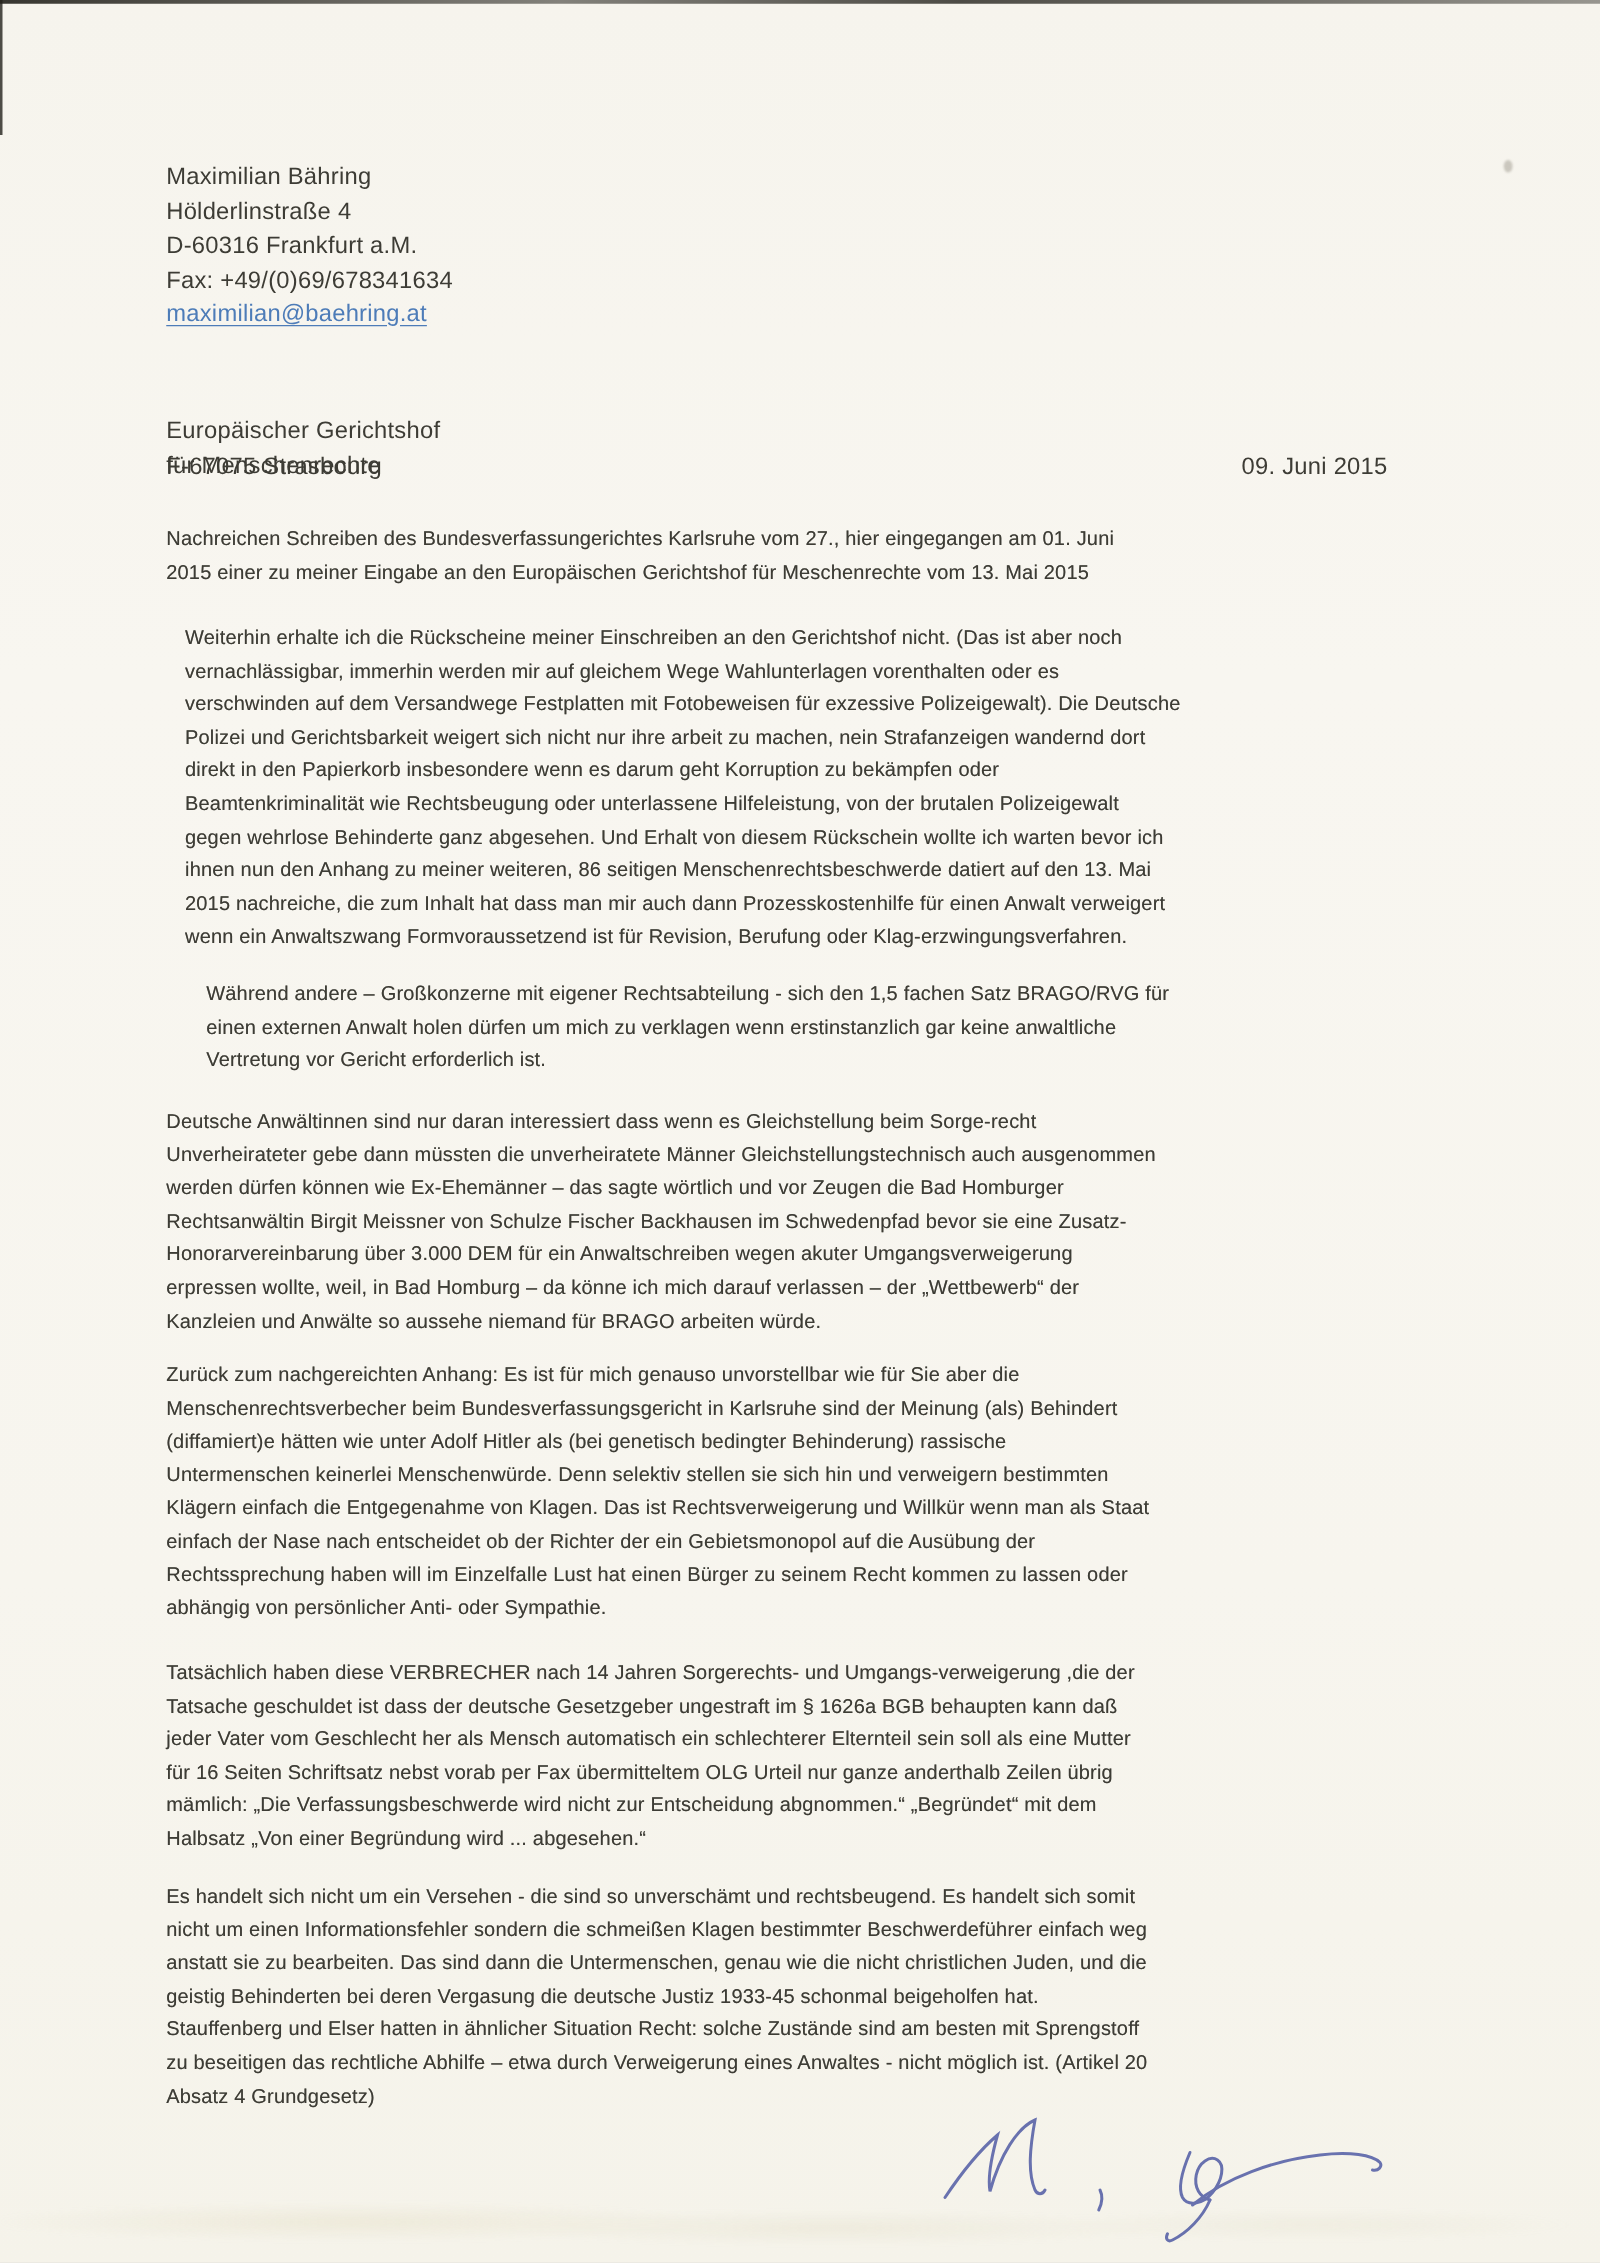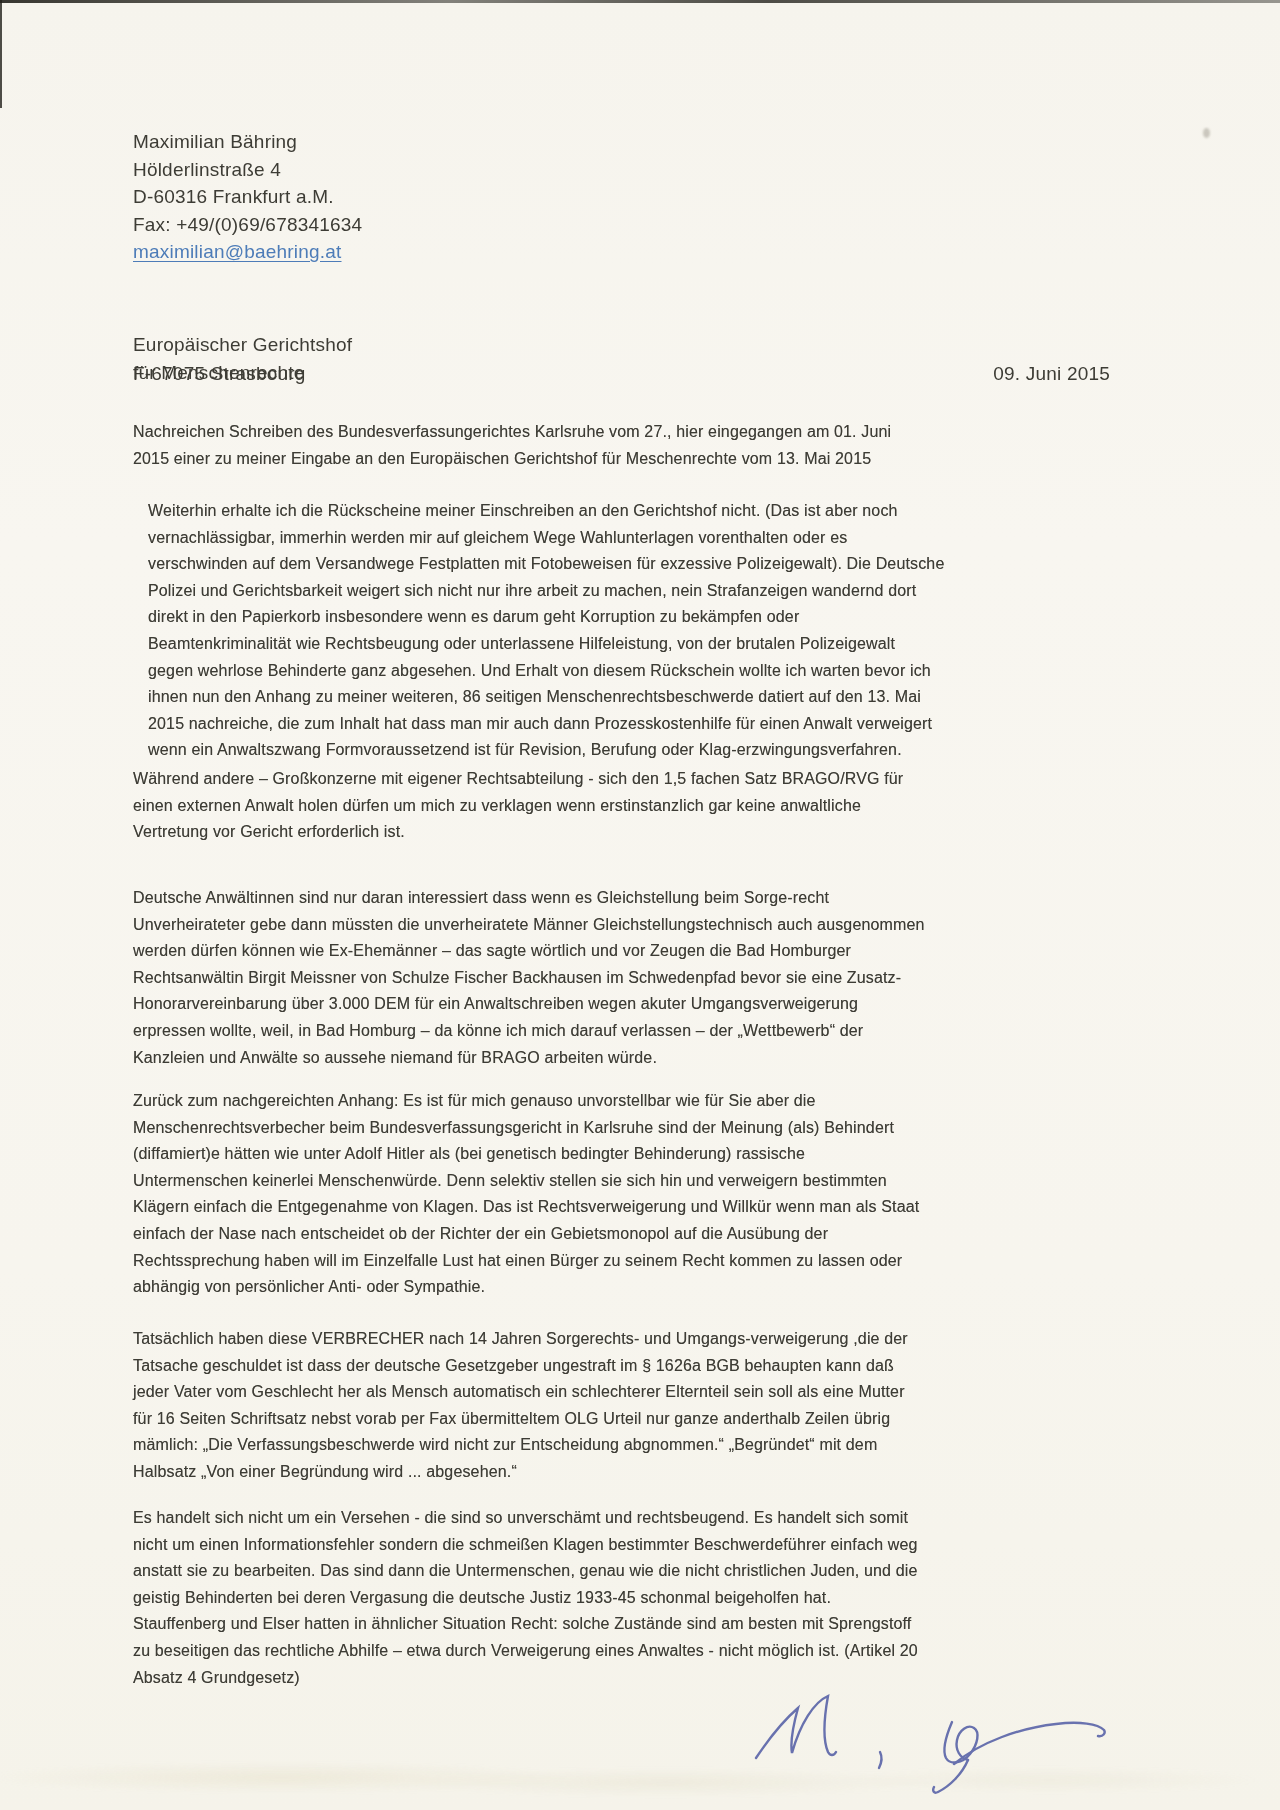--- a/index.html
+++ b/index.html
@@ -28,21 +28,21 @@
     filter:blur(2px);}
   
   .abs{position:absolute;}
   .sender{left:133px;top:128px;font-size:19px;line-height:27.5px;letter-spacing:.2px;}
   .sender a{color:#4d7cb8;text-decoration:underline;text-underline-offset:3px;}
   .recipient{left:133px;top:287px;font-size:19px;line-height:27.5px;letter-spacing:.2px;margin-top:44px;}
   .dateline{left:133px;top:363px;width:1040px;font-size:19px;letter-spacing:.2px;}
   .dateline .date{position:absolute;right:63px;top:0;}
   .para{left:133px;width:1042px;font-size:16px;line-height:26.6px;letter-spacing:.15px;
     white-space:pre-line;text-shadow:0 0 .4px rgba(61,60,53,.55);}
-  .p0{top:419px;} .p1{top:498px;margin-left:15px;} .p2{top:766px;} .p3{top:885px;}
+  .p0{top:419px;} .p1{top:498px;margin-left:15px;} .p2{top:783px;margin-left:32px;} .p3{top:885px;}
   .p4{top:1088px;} .p5{top:1326px;} .p6{top:1505px;}
   .sig{left:740px;top:1682px;width:390px;height:125px;}
   .sig svg{display:block;width:100%;height:100%;}
 </style>
 </head>
 <body>
 
 <div class="page">
 
   <div class="edge-top"></div>

